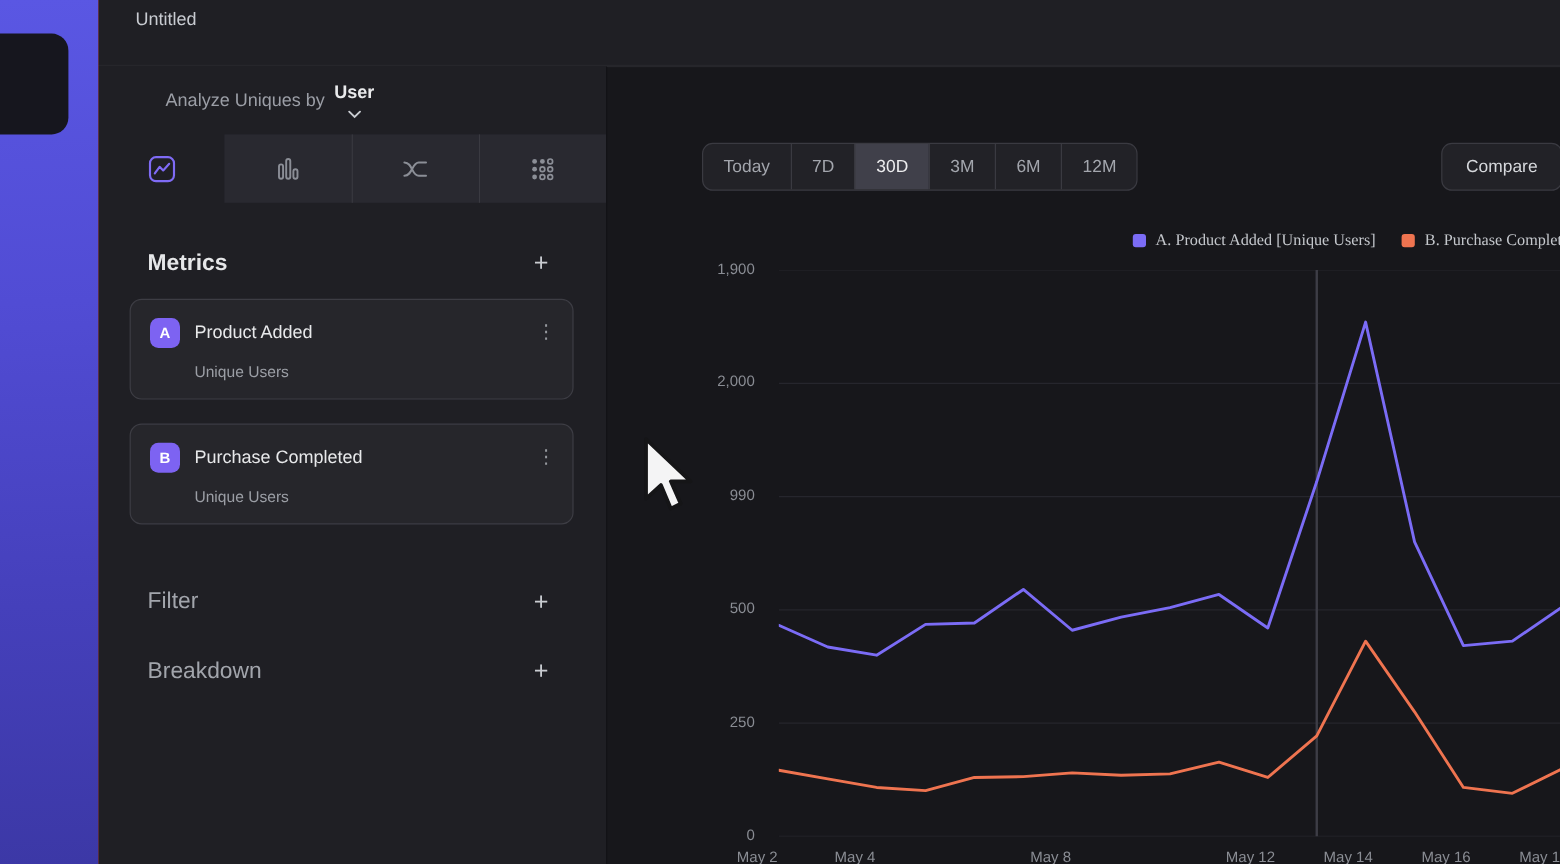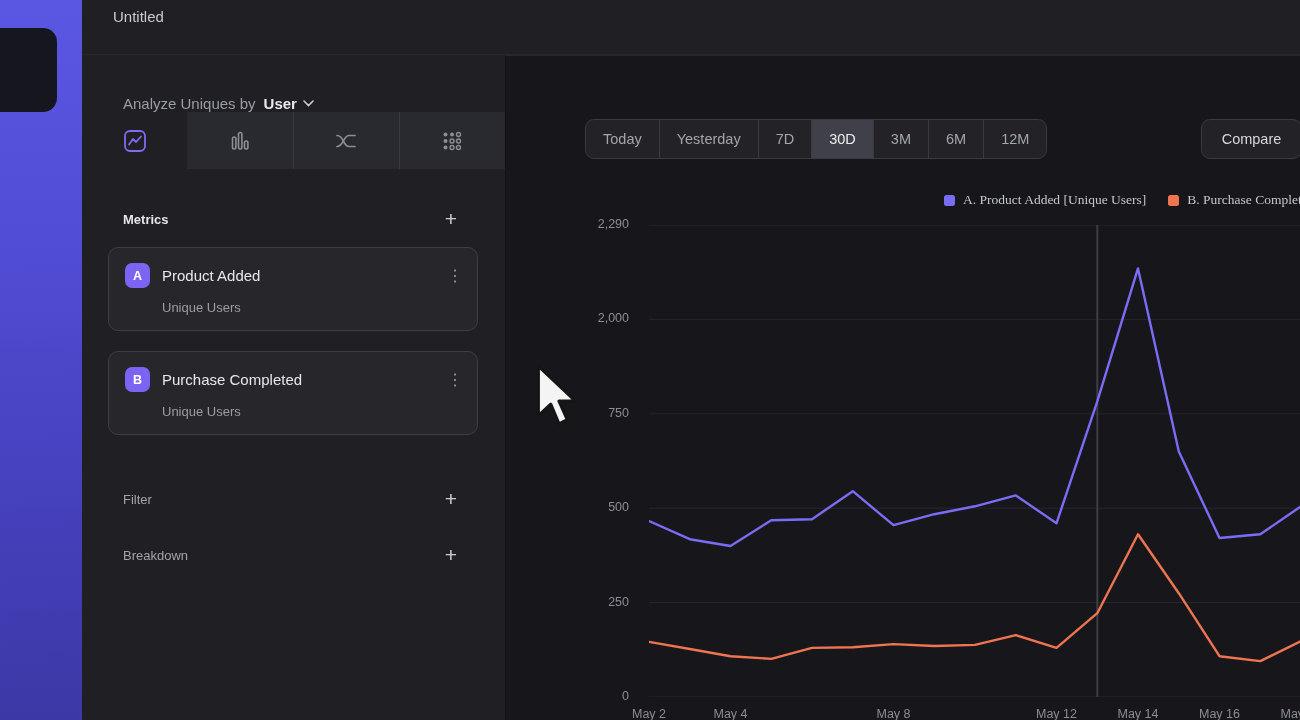--- a/index.html
+++ b/index.html
@@ -13,33 +13,33 @@
   .rail-block { position:absolute; left:0; top:28px; width:57px; height:84px;
     background:#16161e; border-radius:0 14px 14px 0; }
 
   
   .topbar { position:absolute; left:82px; top:0; right:0; height:55px; background:#1f1f24;
     border-bottom:1px solid rgba(255,255,255,0.035); }
   .topbar .title { position:absolute; left:31px; top:8px; font-size:15px; color:#c8cbd1; }
 
   
   .sidebar { position:absolute; left:82px; top:55px; width:423px; bottom:0; background:#1f1f24; }
-  .analyze-bar { height:57px; display:flex; align-items:flex-end; padding-left:41px; gap:8px; }
+  .analyze-bar { height:57px; display:flex; align-items:center; padding-left:56px; gap:8px; }
   .analyze-label { font-size:15px; color:#9b9ea6; }
-  .analyze-select { display:flex; align-items:center; gap:6px; cursor:pointer; }
+  .analyze-select { display:flex; align-items:center; gap:6px; cursor:pointer;flex-direction:column; }
   .analyze-value { font-size:15px; font-weight:700; color:#e9eaec; }
 
   .tabs { height:57px; display:flex; }
   .tab { flex:1; display:flex; align-items:center; justify-content:center; cursor:pointer; }
   .tab.rest { background:#292930; }
   .tab.rest + .tab.rest { border-left:1px solid #3a3a41; }
 
   .section-row { display:flex; align-items:center; justify-content:space-between;
     margin:40px 46px 0 41px; }
-  .section-title { font-size:13px; font-weight:700; color:#e6e7e9;text-align:right; }
+  .section-title { font-size:19px; font-weight:700; color:#e6e7e9;text-align:right; }
   .section-title.dim { color:#a2a5ac; font-weight:500; }
   .plus-btn { font-size:21px; font-weight:300; color:#c9ccd1; line-height:20px; cursor:pointer;
     background:none; border:none; padding:0 2px; }
 
   .cards { margin:18px 27px 0 26px; display:flex; flex-direction:column; gap:20px; }
   .metric-card { background:#26262b; border:1px solid #3d3d44; border-radius:10px;
     padding:15px 14px 15px 16px; cursor:pointer; }
   .card-top { display:flex; align-items:center; gap:12px; }
   .badge { width:25px; height:25px; border-radius:7px; background:#7d63f2; color:#fff;
     font-size:12.5px; font-weight:700; display:flex; align-items:center; justify-content:center; }
@@ -68,21 +68,21 @@
   .legend { position:absolute; left:438px; top:136px; display:flex; gap:22px; white-space:nowrap; }
   .legend-item { display:flex; align-items:center; gap:8px; font-size:13.5px; color:#c4c7cc;
     cursor:pointer;font-family:Liberation Serif, serif; }
   .swatch { width:11px; height:11px; border-radius:2.5px; }
   .swatch-a { background:#7b6cf6; }
   .swatch-b { background:#ef7450; }
 
   .plot-svg { position:absolute; left:143px; top:169px; }
   .y-tick { position:absolute; left:59px; width:64px; text-align:right; font-size:12.5px;
     color:#8a8d94; }
-  .x-tick { position:absolute; top:651px; width:70px; text-align:center; font-size:12.5px;
+  .x-tick { position:absolute; top:651px; width:70px; text-align:left; font-size:12.5px;
     color:#8a8d94; }
 
   .cursor { position:absolute; left:536px; top:364px; z-index:10; pointer-events:none; }
   .ticon { display:block; }
 </style>
 </head>
 <body>
 
 <div class="stage">
 
@@ -174,21 +174,20 @@
       <span class="section-title dim">Breakdown</span>
       <button class="plus-btn">+</button>
     </div>
 
   </div>
 
   <div class="main">
 
     <div class="range-bar">
       <button class="range-btn">Today</button>
-      <button class="range-btn">Yesterday</button>
       <button class="range-btn">7D</button>
       <button class="range-btn selected">30D</button>
       <button class="range-btn">3M</button>
       <button class="range-btn">6M</button>
       <button class="range-btn">12M</button>
     </div>
     <button class="compare-btn">Compare</button>
 
     <div class="legend">
       <div class="legend-item">
@@ -207,23 +206,23 @@
         <line x1="0" y1="283.2" x2="652" y2="283.2" stroke="#26262d" stroke-width="1"></line>
         <line x1="0" y1="188.8" x2="652" y2="188.8" stroke="#26262d" stroke-width="1"></line>
         <line x1="0" y1="94.4" x2="652" y2="94.4" stroke="#26262d" stroke-width="1"></line>
         <line x1="0" y1="0.0" x2="652" y2="0.0" stroke="#26262d" stroke-width="1"></line>
         <line x1="448.3" y1="0" x2="448.3" y2="472" stroke="#3d3d46" stroke-width="2"></line>
         <polyline points="0.0,296.0 40.8,314.2 81.5,321.0 122.3,295.3 163.0,294.2 203.8,266.2 244.5,300.2 285.3,289.2 326.0,281.3 366.8,270.4 407.5,298.3 448.3,176.3 489.0,43.4 529.8,226.6 570.5,313.0 611.3,309.3 652.0,281.3" fill="none" stroke="#7b6cf6" stroke-width="2.4" stroke-linejoin="round" stroke-linecap="round"></polyline>
         <polyline points="0.0,416.9 40.8,424.0 81.5,431.2 122.3,433.9 163.0,422.9 203.8,422.2 244.5,419.1 285.3,421.0 326.0,419.9 366.8,410.1 407.5,422.9 448.3,388.2 489.0,309.3 529.8,368.2 570.5,431.2 611.3,436.1 652.0,416.1" fill="none" stroke="#ef7450" stroke-width="2.4" stroke-linejoin="round" stroke-linecap="round"></polyline>
       </svg>
 
     <div id="y-labels">
-        <div class="y-tick" style="top: 161px;">2,290</div>
+        <div class="y-tick" style="top: 161px;">1,900</div>
         <div class="y-tick" style="top: 255.4px;">2,000</div>
-        <div class="y-tick" style="top: 349.8px;">750</div>
+        <div class="y-tick" style="top: 349.8px;">990</div>
         <div class="y-tick" style="top: 444.2px;">500</div>
         <div class="y-tick" style="top: 538.6px;">250</div>
         <div class="y-tick" style="top: 633px;">0</div>
       </div>
     <div id="x-labels">
         <div class="x-tick" style="left: 108px;">May 2</div>
         <div class="x-tick" style="left: 189.5px;">May 4</div>
         <div class="x-tick" style="left: 271px; margin-top: 14px;">May 6</div>
         <div class="x-tick" style="left: 352.5px;">May 8</div>
         <div class="x-tick" style="left: 448px; margin-top: 12px;">May 10</div>

